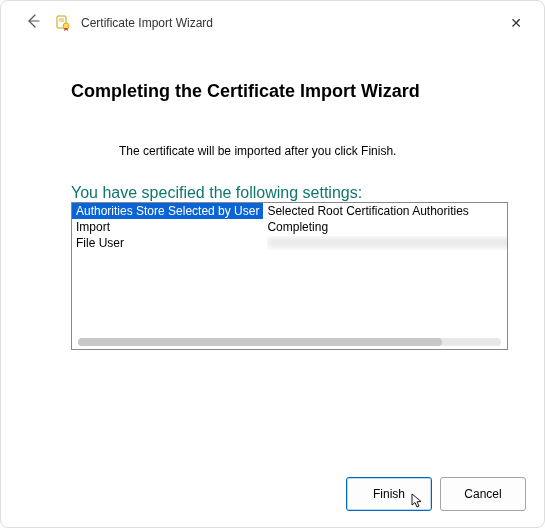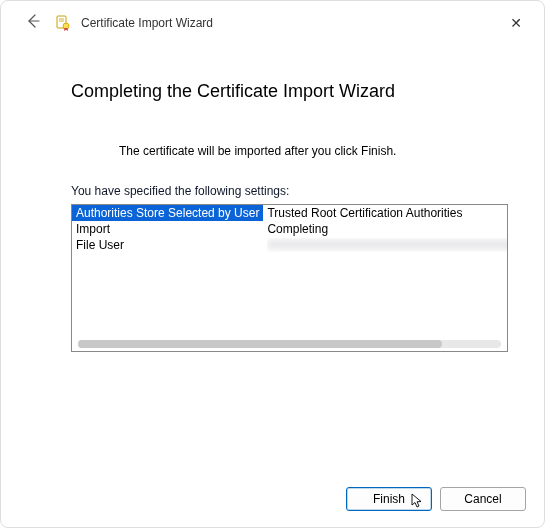--- a/index.html
+++ b/index.html
@@ -44,34 +44,34 @@
       color: #333;
       padding: 4px 8px;
       cursor: pointer;
       font-family: Arial, sans-serif;
     }
     .content {
       padding: 40px 36px 10px 70px;
     }
     .heading {
       font-size: 18px;
-      font-weight: 400;
+      font-weight: 700;
       color: #000;
       margin-bottom: 42px;
     }
     .desc {
       font-size: 12px;
       color: #000;
       margin-bottom: 26px;
       margin-left: 48px;
     }
     .settings-label {
-      font-size: 12px;
-      color: #0f172a;
-      margin-bottom: 6px;
+      font-size: 16px;
+      color: #0f766e;
+      margin-bottom: 0;
     }
     .settings-box {
       border: 1px solid #888;
       background: #fff;
       height: 148px;
       position: relative;
       overflow: hidden;
     }
     .settings-table {
       width: 100%;
@@ -126,21 +126,21 @@
     }
     .btn {
       min-width: 86px;
       height: 24px;
       border: 1px solid #a5a5a5;
       background: #fdfdfd;
       border-radius: 3px;
       font-size: 12px;
       color: #000;
       cursor: pointer;
-      padding: 6px 12px;
+      padding: 16px 12px;
       display: inline-flex;
       align-items: center;
       justify-content: center;
       position: relative;
     }
     .btn-primary {
       border: 1px solid #0067c0;
       box-shadow: 0 0 0 1px rgba(0,103,192,0.25) inset;
     }
     .cursor-pointer-ico {
@@ -176,21 +176,21 @@
 <div class="content">
   <div class="heading">Completing the Certificate Import Wizard</div>
   <div class="desc">The certificate will be imported after you click Finish.</div>
   <div class="settings-label">You have specified the following settings:</div>
 
   <div class="settings-box">
     <table class="settings-table">
       <tbody>
           <tr class="row-selected">
         <td class="col-label">Authorities Store Selected by User</td>
-        <td>Trusted Root Certification Authorities</td>
+        <td>Selected Root Certification Authorities</td>
       </tr>
       <tr>
         <td class="col-label">Import</td>
         <td>Completing</td>
       </tr>
       <tr>
         <td class="col-label">File User</td>
         <td><span class="blurred">XXXXXXXXXXXXXXXXXXXXXXXXXXXXXXXXXXXX</span></td>
       </tr>
     </tbody>

